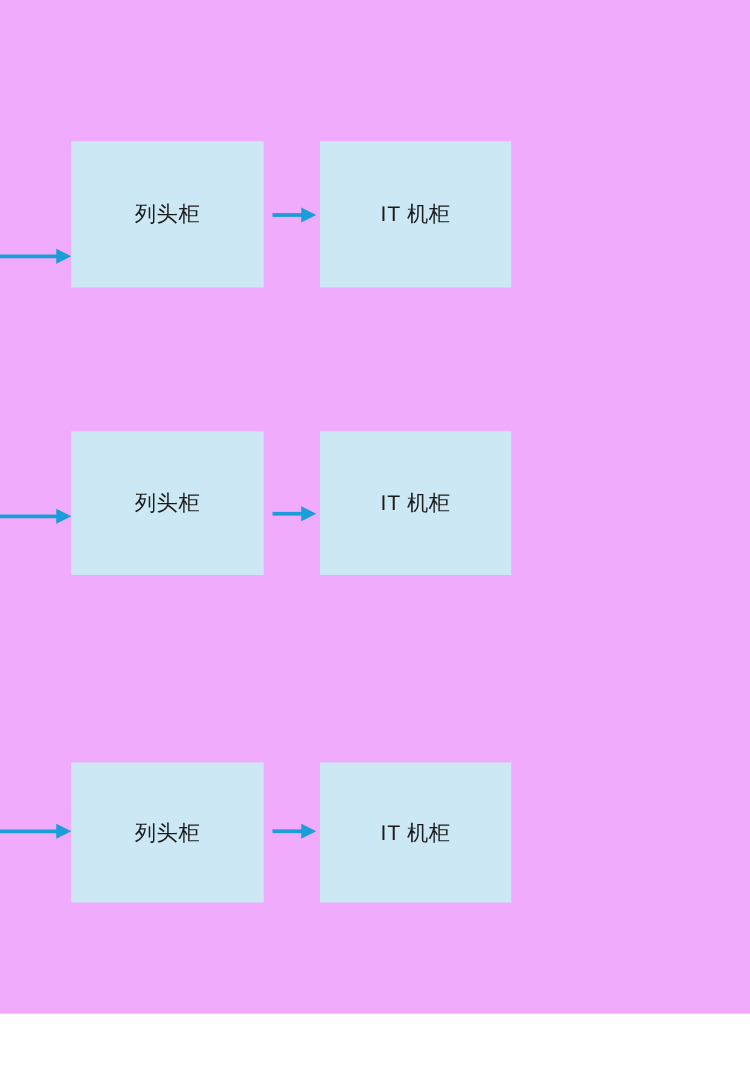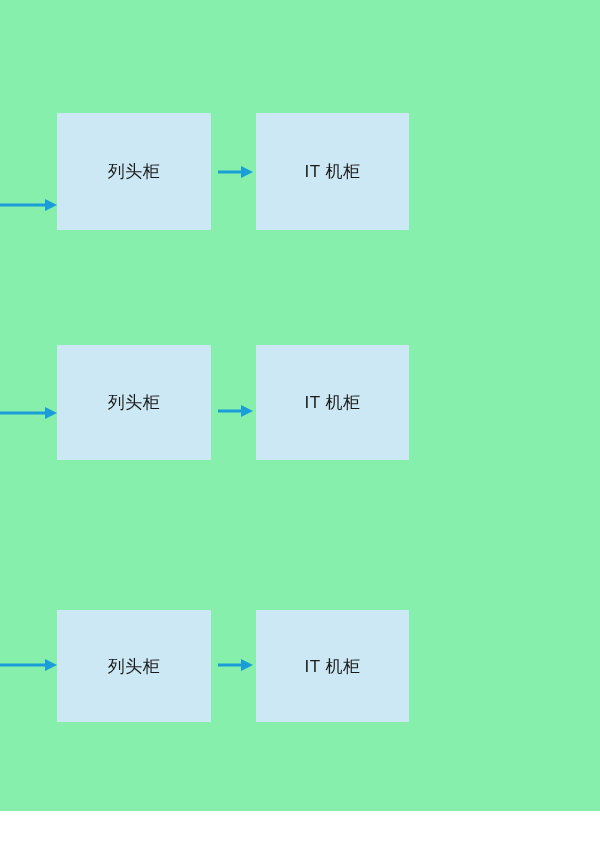--- a/index.html
+++ b/index.html
@@ -12,21 +12,21 @@
     height: 857px;
     background: #ffffff;
     font-family: "Liberation Sans", "DejaVu Sans", sans-serif;
     overflow: hidden;
   }
 
   #canvas {
     position: relative;
     width: 600px;
     height: 811px;
-    background: #86efac;
+    background: #f0abfc;
   }
 
   
   .node {
     position: absolute;
     box-sizing: border-box;
     background: #cce8f4;
     display: flex;
     align-items: center;
     justify-content: center;

